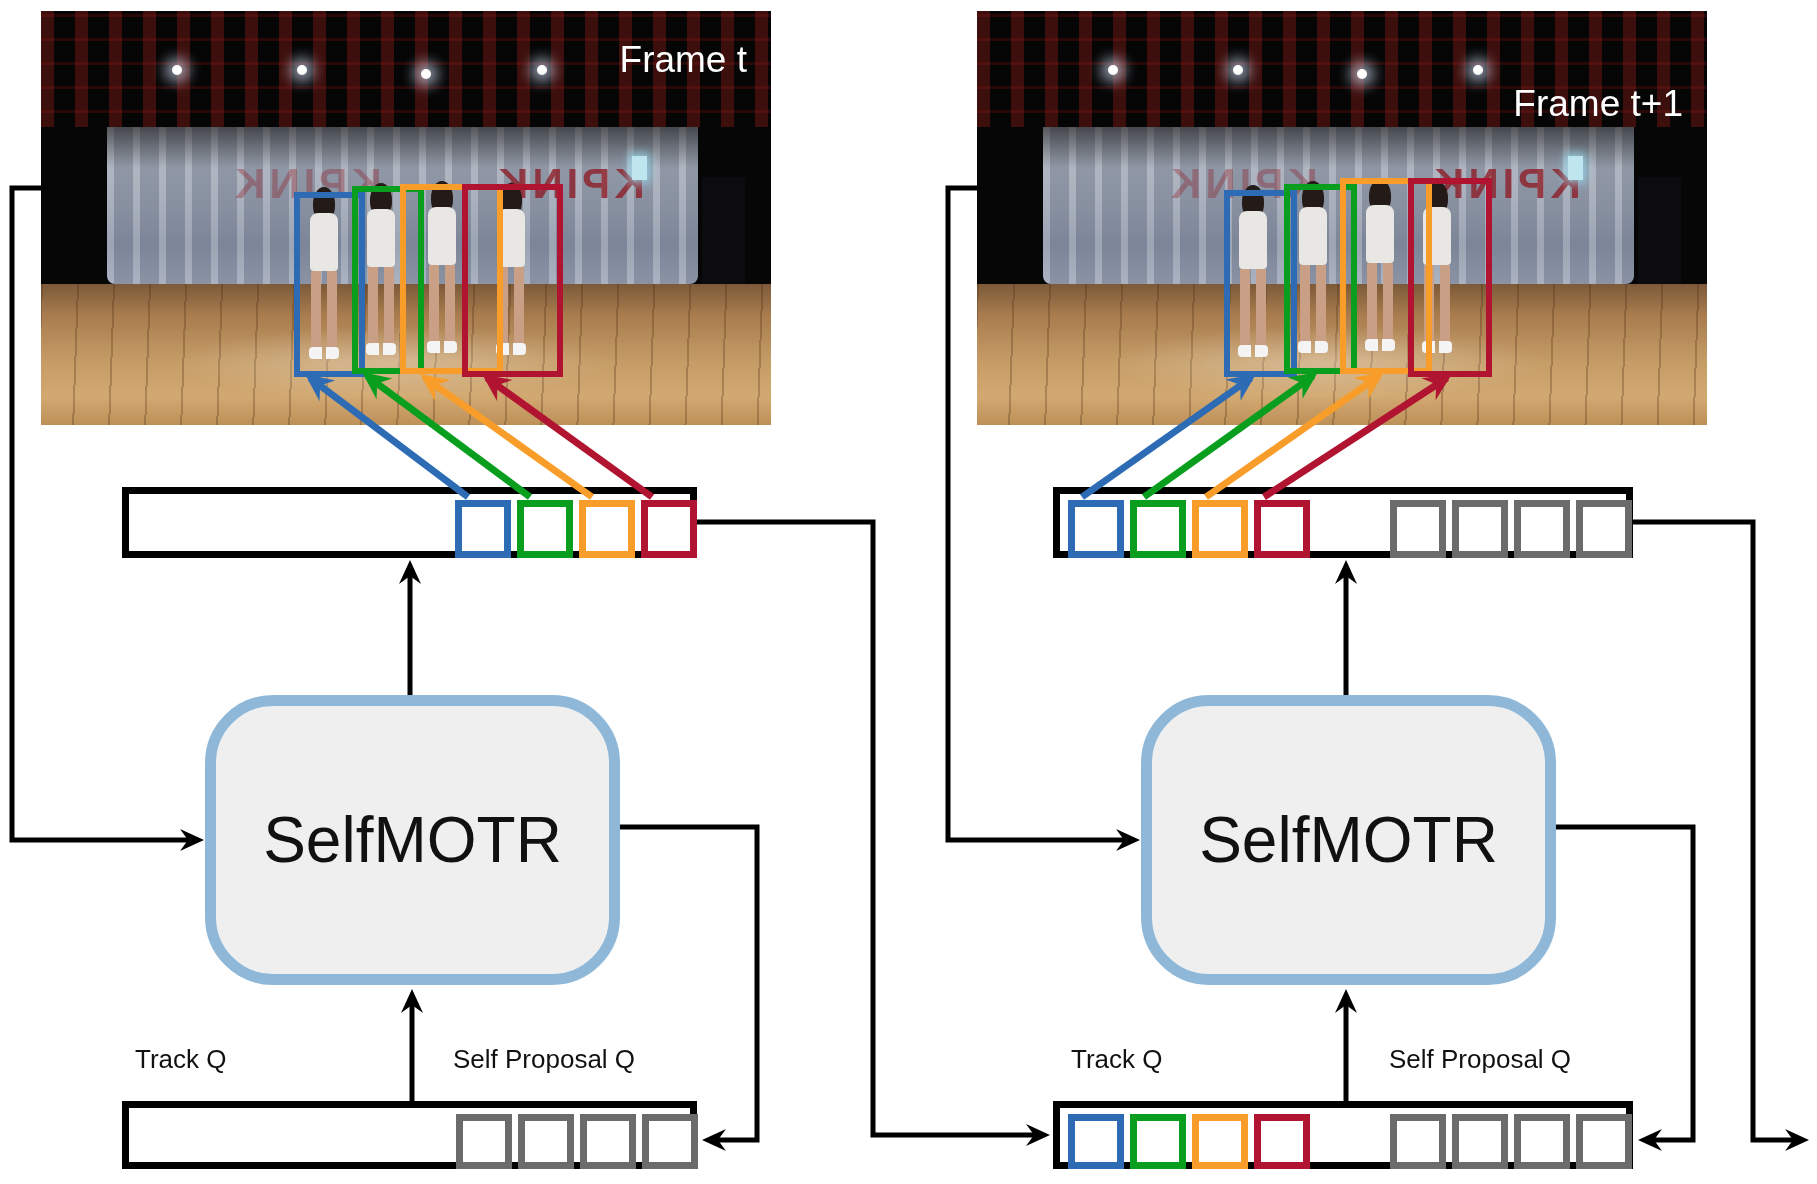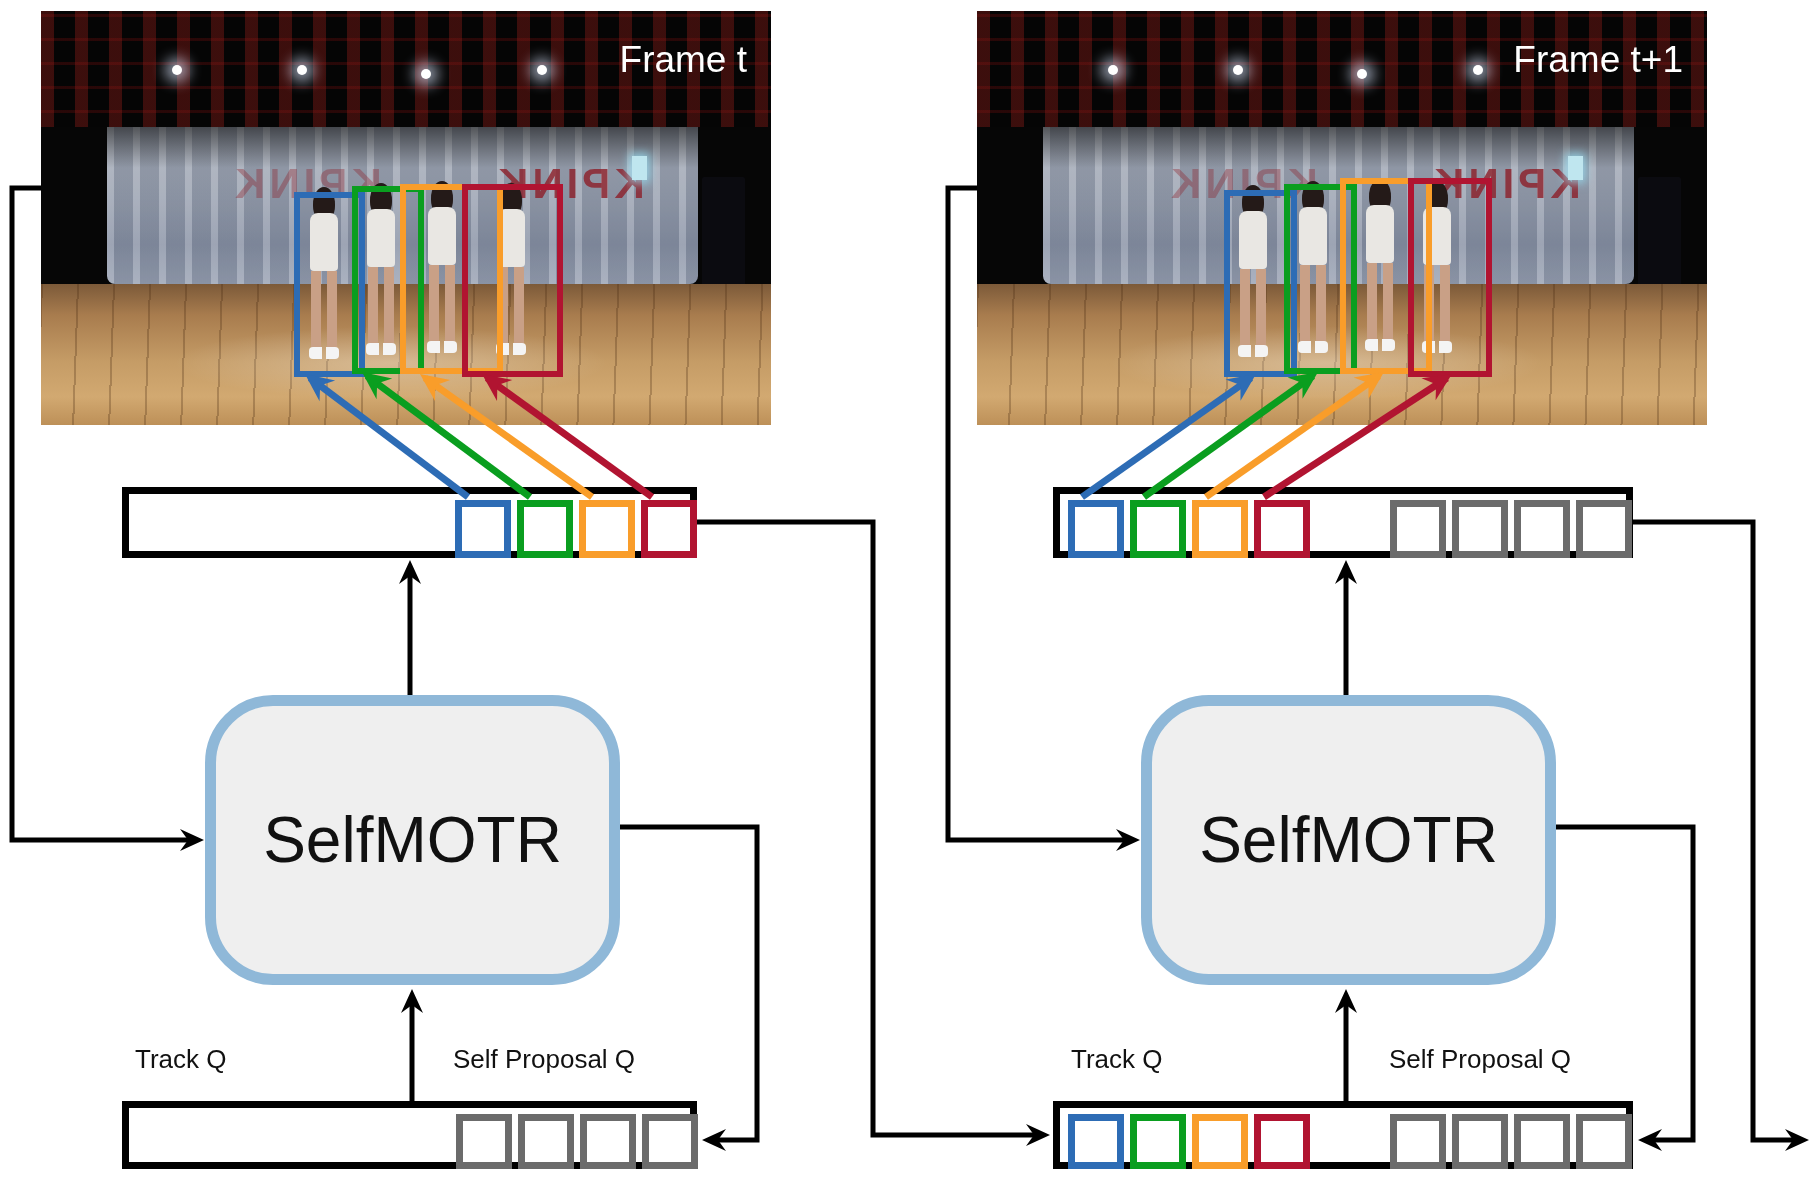--- a/index.html
+++ b/index.html
@@ -147,21 +147,21 @@
         <span class="hair"></span>
         <span class="torso"></span>
         <span class="legs"></span>
         <span class="shoes"></span>
       </div>
 
     <div class="bbox" style="left: 247px; top: 179px; width: 61px; height: 175px; border-color: rgb(45, 108, 181);"></div>
     <div class="bbox" style="left: 307px; top: 173px; width: 61px; height: 178px; border-color: rgb(10, 158, 31);"></div>
     <div class="bbox" style="left: 363px; top: 167px; width: 80px; height: 184px; border-color: rgb(249, 157, 42);"></div>
     <div class="bbox" style="left: 431px; top: 167px; width: 72px; height: 187px; border-color: rgb(177, 20, 49);"></div>
-    <span class="frame-label" style="color: rgb(255, 255, 255);">Frame t+1</span>
+    <span class="frame-label" style="color: rgb(255, 255, 255); margin-top: 44px;">Frame t+1</span>
   </div>
 
   <div class="qbar" style="left:122px;top:487px;width:575px;height:71px;">
     <div class="qsq" style="left: 326px; top: 6px; width: 56px; height: 58px; border-color: rgb(45, 108, 181);"></div>
     <div class="qsq" style="left: 388px; top: 6px; width: 56px; height: 58px; border-color: rgb(10, 158, 31);"></div>
     <div class="qsq" style="left: 450px; top: 6px; width: 56px; height: 58px; border-color: rgb(249, 157, 42);"></div>
     <div class="qsq" style="left: 512px; top: 6px; width: 56px; height: 58px; border-color: rgb(177, 20, 49);"></div>
   </div>
 
   <div class="qbar" style="left:1053px;top:487px;width:580px;height:71px;">

